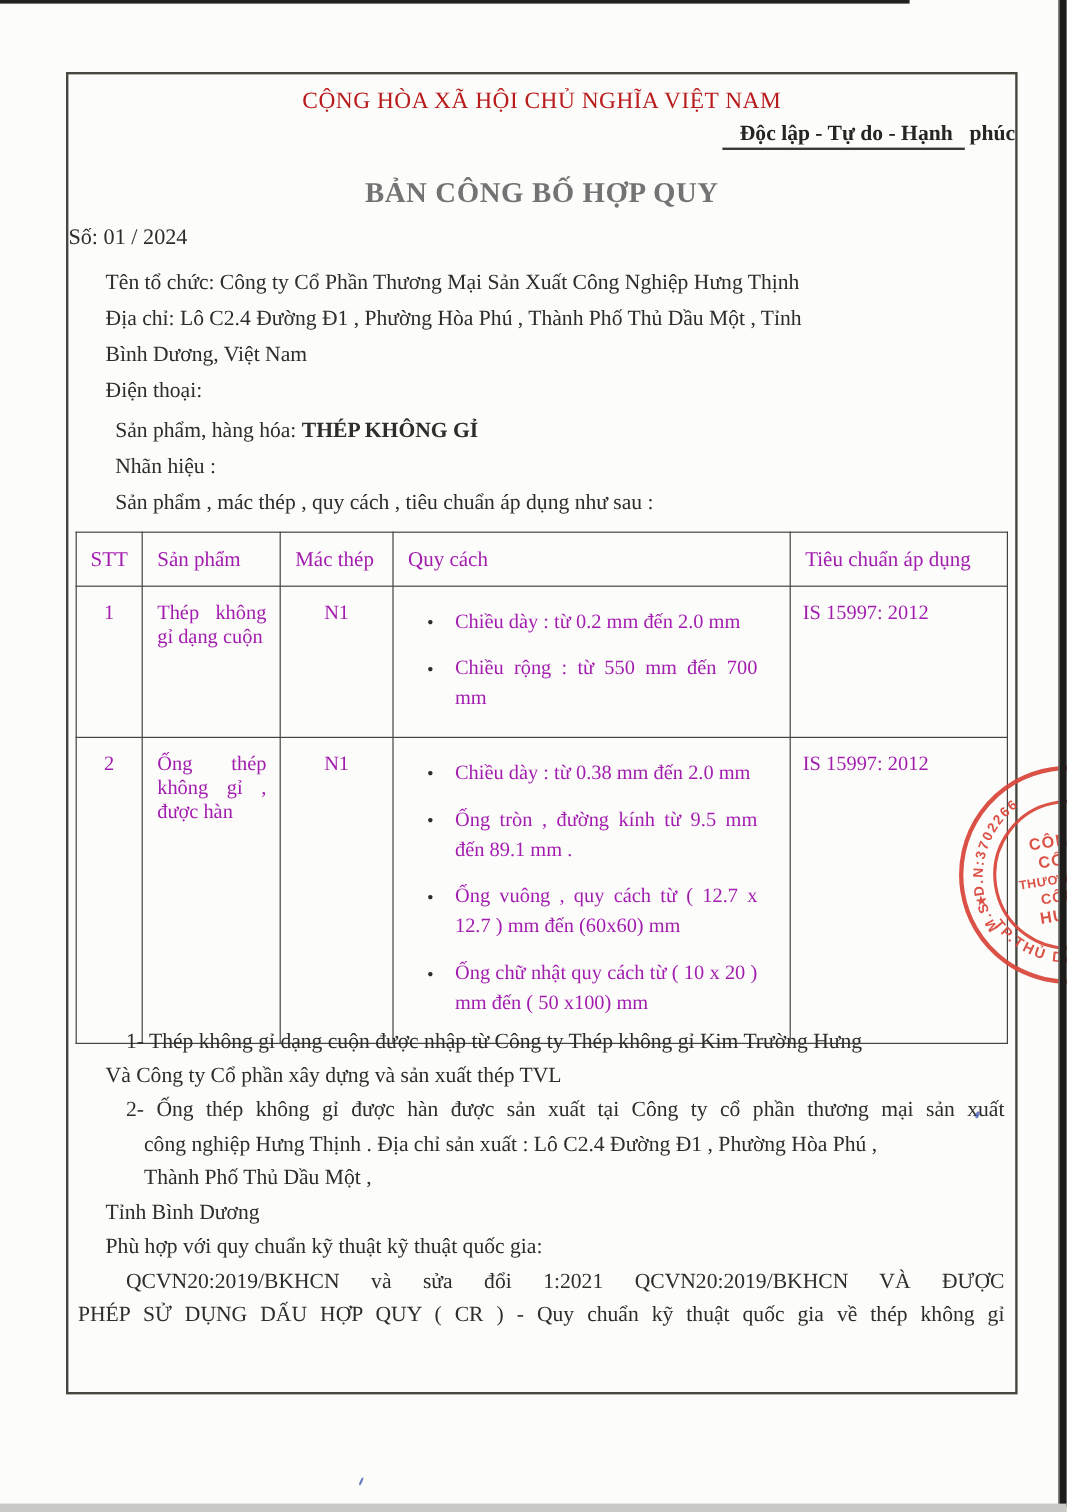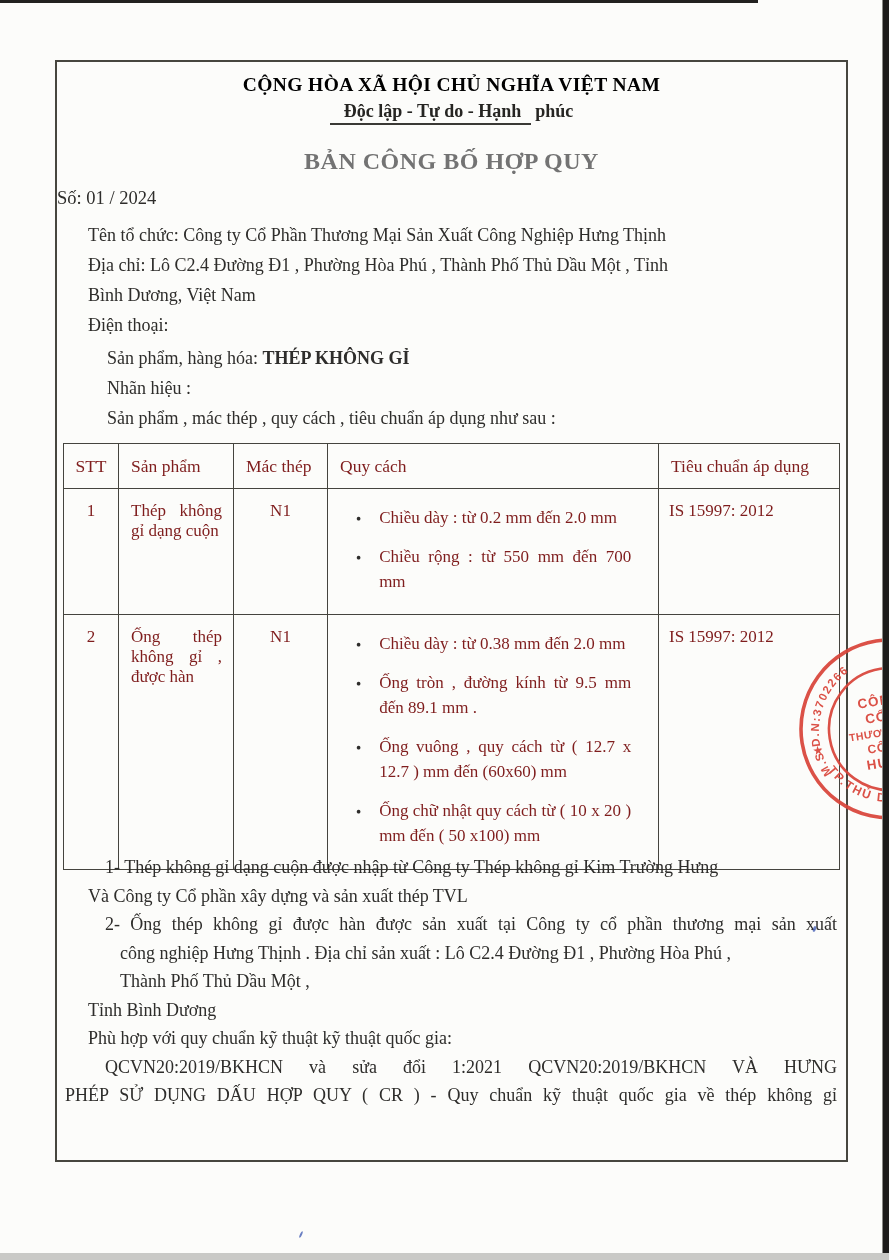--- a/index.html
+++ b/index.html
@@ -15,47 +15,47 @@
   .edge-bottom{position:absolute;left:0;bottom:0;width:889px;height:7px;background:#c9c9c6;z-index:10;}
 
   
   .border-box{
     position:absolute;left:55px;top:60px;width:789px;height:1098px;
     border:2px solid #47463f;z-index:1;
   }
 
   .nat-title{
     position:absolute;top:12px;left:0;width:100%;text-align:center;
-    font-weight:bold;font-size:19.5px;letter-spacing:.4px;color:#000000;
+    font-weight:normal;font-size:19.5px;letter-spacing:.4px;color:#b91c1c;
   }
   .motto{
-    position:absolute;top:39px;left:0;width:100%;text-align:center;
+    position:absolute;top:39px;left:0;width:100%;text-align:right;
     font-weight:bold;font-size:18px;color:#262522;
   }
   .motto-underline{border-bottom:2px solid #3a3935;padding:0 10px 2px 14px;}
   .motto-tail{padding-left:4px;}
   .doc-title{
     position:absolute;top:86px;left:0;width:100%;text-align:center;
     font-weight:bold;font-size:24px;letter-spacing:.5px;color:#737373;
   }
   .doc-number{
     position:absolute;top:126px;left:0;width:100%;text-align:left;
     font-size:18.5px;
   }
 
   .info{position:absolute;top:158px;left:0;width:100%;font-size:18px;line-height:30px;}
   .info p{margin:0;padding:0 26px 0 31px;}
-  .info p.ind2{padding-left:50px;}
+  .info p.ind2{padding-left:39px;}
   .info .gap{margin-top:3px;}
   .product-strong{font-weight:bold;}
 
   .doc-table{
     position:absolute;top:381px;left:6px;width:776px;
     border-collapse:collapse;table-layout:fixed;
-    font-size:17px;color:#7f1d1d;
+    font-size:17px;color:#a21caf;
   }
   .doc-table th,.doc-table td{
     border:1.6px solid #45443e;vertical-align:top;
     font-weight:normal;text-align:left;
   }
   .doc-table th{height:40px;vertical-align:middle;padding:2px 8px 2px 12px;font-size:17.5px;}
   .doc-table th.c{text-align:center;padding:2px 2px;}
   td.stt{text-align:center;padding-top:12px;font-size:17px;}
   td.sp{padding:12px 11px 10px 12px;text-align:justify;}
   td.mt{text-align:center;padding-top:12px;margin-top:44px;}
@@ -172,21 +172,21 @@
     </table>
 
   <div class="notes">
     <p class="n-ind1">1- Thép không gỉ dạng cuộn được nhập từ Công ty Thép không gỉ Kim Trường Hưng</p>
     <p class="n-ind2">Và Công ty Cổ phần xây dựng và sản xuất thép TVL</p>
     <p class="n-ind1 n-just">2- Ống thép không gỉ được hàn được sản xuất tại Công ty cổ phần thương mại sản xuất</p>
     <p class="n-ind3">công nghiệp Hưng Thịnh . Địa chỉ sản xuất : Lô C2.4 Đường Đ1 , Phường Hòa Phú ,</p>
     <p class="n-ind3">Thành Phố Thủ Dầu Một ,</p>
     <p class="n-ind2">Tỉnh Bình Dương</p>
     <p class="n-ind2">Phù hợp với quy chuẩn kỹ thuật kỹ thuật quốc gia:</p>
-    <p class="n-ind1 n-just">QCVN20:2019/BKHCN và sửa đổi 1:2021 QCVN20:2019/BKHCN VÀ HƯNG</p>
+    <p class="n-ind1 n-just">QCVN20:2019/BKHCN và sửa đổi 1:2021 QCVN20:2019/BKHCN VÀ ĐƯỢC</p>
     <p class="n-ind4 n-just">PHÉP SỬ DỤNG DẤU HỢP QUY ( CR ) - Quy chuẩn kỹ thuật quốc gia về thép không gỉ</p>
   </div>
 </div>
 
 <svg class="stamp" viewBox="0 0 192 192">
   <circle cx="96" cy="96" r="89" fill="none" stroke="#d9453a" stroke-width="3.6"></circle>
   <circle cx="96" cy="96" r="61" fill="none" stroke="#d9453a" stroke-width="2.6"></circle>
   <defs>
     <path id="arcTop" d="M 32.8 132.5 A 74 74 0 0 1 132.5 32.8"></path>
     <path id="arcBottom" d="M 25.5 121.3 A 76 76 0 0 0 166.5 121.3"></path>

